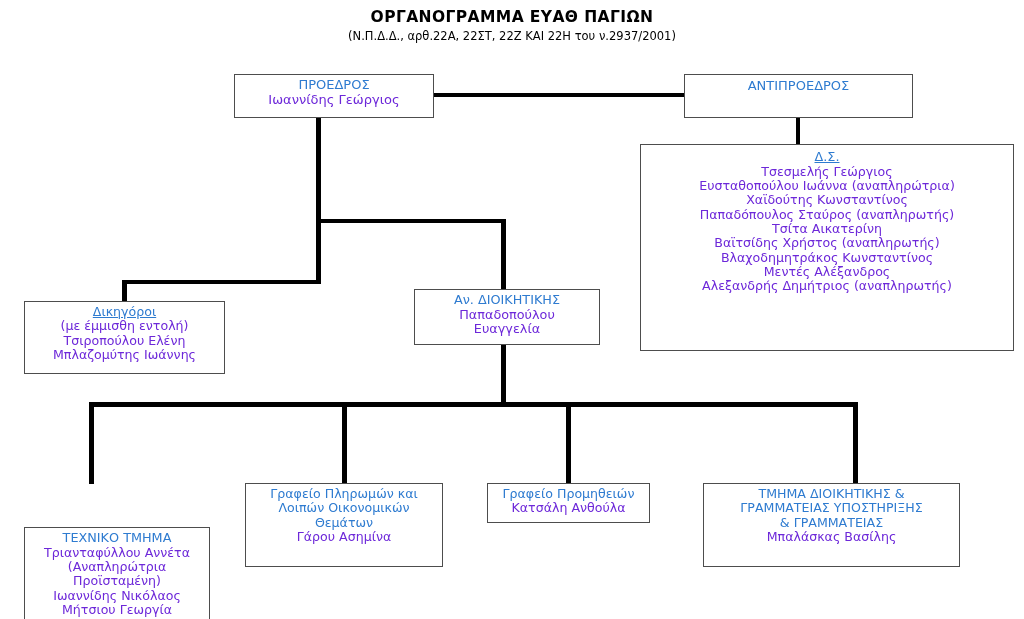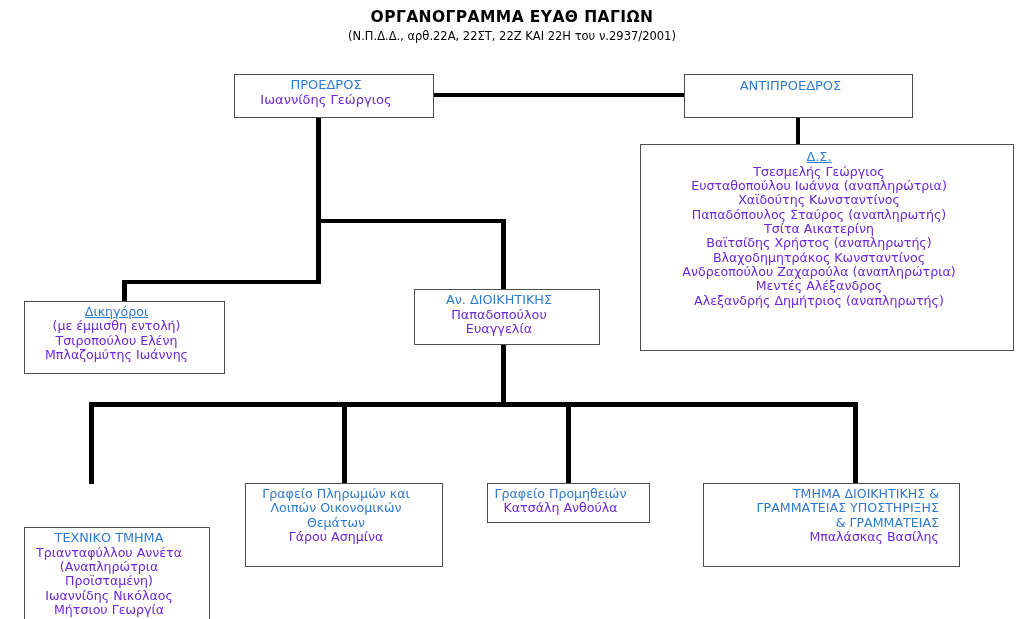--- a/index.html
+++ b/index.html
@@ -50,21 +50,21 @@
     background: #000000;
   }
 
   
   .node {
     position: absolute;
     box-sizing: border-box;
     border: 1px solid #4d4d4d;
     background: #ffffff;
     text-align: center;
-    padding: 3px 20px 4px 4px;
+    padding: 3px 4px 4px 4px;
     line-height: 1.14;
   }
   .node .hdr {
     color: #2e7bd0;
     font-size: 13px;
     white-space: nowrap;
   }
   .node .hdr.u {
     text-decoration: underline;
   }
@@ -85,21 +85,21 @@
   #node-supplies    { left: 487px; top: 483px; width: 163px; height: 40px; }
   #node-admin       { left: 703px; top: 483px; width: 257px; height: 84px; }
 
   #node-board .ln { font-size: 12.6px; }
   #node-board .hdr { font-size: 12.8px; }
   #node-lawyers .hdr, #node-lawyers .ln { font-size: 12.6px; }
   #node-technical .hdr { font-size: 12.8px; }
   #node-technical .ln { font-size: 12.6px; }
   #node-payments .hdr, #node-payments .ln { font-size: 12.6px; }
   #node-supplies .hdr, #node-supplies .ln { font-size: 12.6px; }
-  #node-admin .hdr, #node-admin .ln { font-size: 12.6px; text-align: right; }
+  #node-admin .hdr, #node-admin .ln { font-size: 12.6px; }
   #node-deputydir .hdr, #node-deputydir .ln { font-size: 12.8px; }
 </style>
 </head>
 <body>
 
 <div id="chart-root">
 
   <div class="title-block">
     <div class="chart-title">ΟΡΓΑΝΟΓΡΑΜΜΑ ΕΥΑΘ ΠΑΓΙΩΝ</div>
     <div class="chart-subtitle">(Ν.Π.Δ.Δ., αρθ.22Α, 22ΣΤ, 22Ζ ΚΑΙ 22Η του  ν.2937/2001)</div>
@@ -137,21 +137,20 @@
 
   <div class="node" id="node-board">
     <div class="hdr u">Δ.Σ.</div>
     <div class="ln">Τσεσμελής Γεώργιος</div>
     <div class="ln">Ευσταθοπούλου Ιωάννα (αναπληρώτρια)</div>
     <div class="ln">Χαϊδούτης Κωνσταντίνος</div>
     <div class="ln">Παπαδόπουλος Σταύρος (αναπληρωτής)</div>
     <div class="ln">Τσίτα Αικατερίνη</div>
     <div class="ln">Βαϊτσίδης Χρήστος (αναπληρωτής)</div>
     <div class="ln">Βλαχοδημητράκος Κωνσταντίνος</div>
-    <div class="ln">Ανδρεοπούλου Ζαχαρούλα (αναπληρώτρια)</div>
     <div class="ln">Μεντές Αλέξανδρος</div>
     <div class="ln">Αλεξανδρής Δημήτριος (αναπληρωτής)</div>
   </div>
 
   <div class="node" id="node-lawyers">
     <div class="hdr u">Δικηγόροι</div>
     <div class="ln">(με έμμισθη εντολή)</div>
     <div class="ln">Τσιροπούλου Ελένη</div>
     <div class="ln">Μπλαζομύτης Ιωάννης</div>
   </div>

